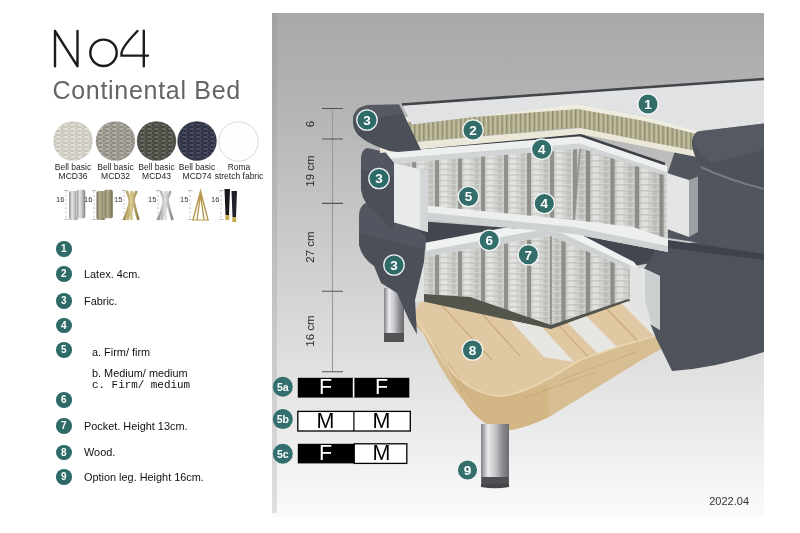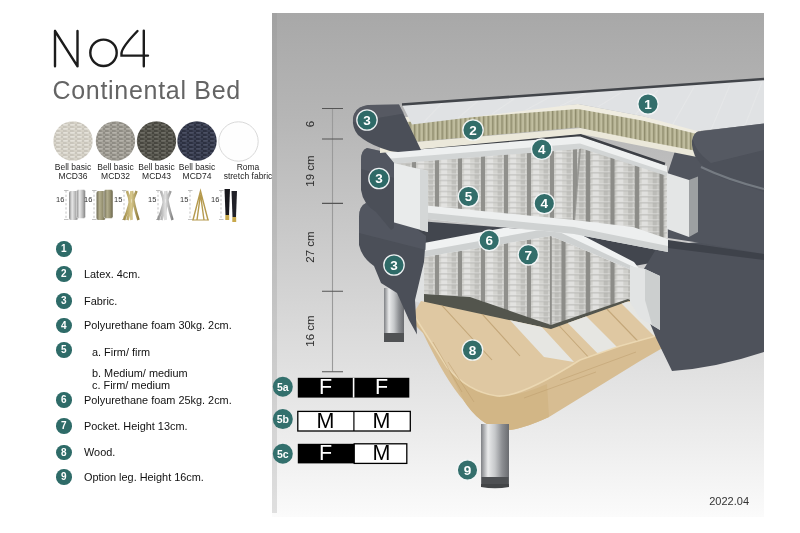--- a/index.html
+++ b/index.html
@@ -53,21 +53,21 @@
   <circle cx="197" cy="141" r="19.7" fill="url(#wv4)"></circle>
 
   <circle cx="238.5" cy="141.5" r="19.7" fill="#fefefe" stroke="#d9d9d9" stroke-width="1"></circle>
 </svg>
 
 <div class="abs" style="left:0;top:162.5px;width:270px;font-size:8.5px;color:#1d1d1d;text-align:center;line-height:9.6px;">
   <div class="abs" style="left:52px;top:0;width:42px;">Bell basic<br>MCD36</div>
   <div class="abs" style="left:94.5px;top:0;width:42px;">Bell basic<br>MCD32</div>
   <div class="abs" style="left:135.5px;top:0;width:42px;">Bell basic<br>MCD43</div>
   <div class="abs" style="left:176px;top:0;width:42px;">Bell basic<br>MCD74</div>
-  <div class="abs" style="left:220px;top:0;width:56px;">Roma<br>stretch fabric</div>
+  <div class="abs" style="left:211px;top:0;width:56px;">Roma<br>stretch fabric</div>
 </div>
 
 <svg class="abs" style="left:0;top:185px" width="270" height="40" viewBox="0 0 270 40">
   <defs>
     <linearGradient id="cyl" x1="0" y1="0" x2="1" y2="0">
       <stop offset="0" stop-color="#8b8b8b"></stop>
         <stop offset="0.35" stop-color="#e8e8e8"></stop>
       <stop offset="0.7" stop-color="#b5b5b5"></stop>
         <stop offset="1" stop-color="#7d7d7d"></stop>
     </linearGradient>
@@ -142,33 +142,31 @@
     <div class="t">Latex. 4cm.</div>
   </div>
 
 <div class="lg" style="top:293px">
     <div class="n">3</div>
     <div class="t">Fabric.</div>
   </div>
 
 <div class="lg" style="top:317.5px">
     <div class="n">4</div>
-    <div class="t">Polyurethane foam 30kg. 2cm.</div>
   </div>
 
 <div class="lg" style="top:342px">
     <div class="n">5</div>
   <div class="t" style="top:4px;left:92px;">a. Firm/ firm</div>
   <div class="t" style="top:25px;left:92px;">b. Medium/ medium</div>
-  <div class="t" style="top:37px;left:92px;">c. Firm/ medium</div>
+  <div class="t" style="top:37px;left:92px;font-family:Liberation Mono, monospace;">c. Firm/ medium</div>
 </div>
 
 <div class="lg" style="top:392px">
     <div class="n">6</div>
-    <div class="t">Polyurethane foam 25kg. 2cm.</div>
   </div>
 
 <div class="lg" style="top:418px">
     <div class="n">7</div>
     <div class="t">Pocket. Height 13cm.</div>
   </div>
 
 <div class="lg" style="top:444.5px">
     <div class="n">8</div>
     <div class="t">Wood.</div>

